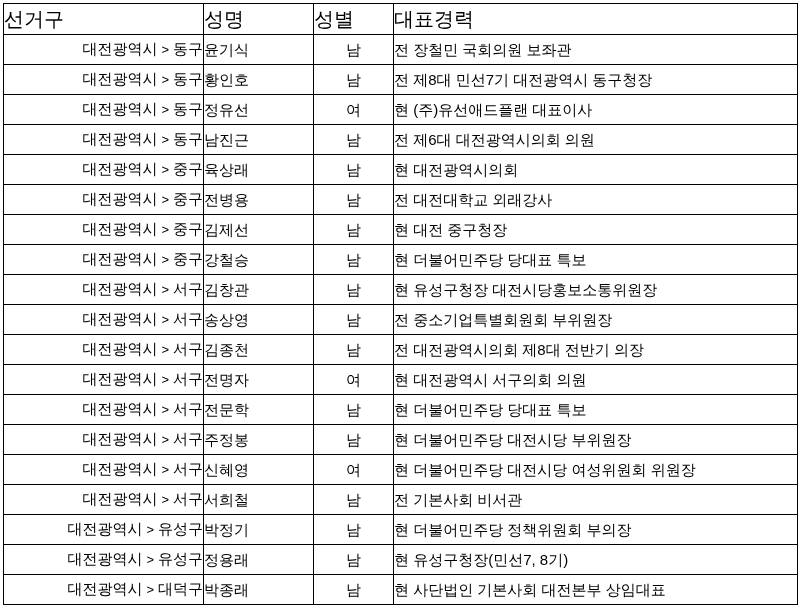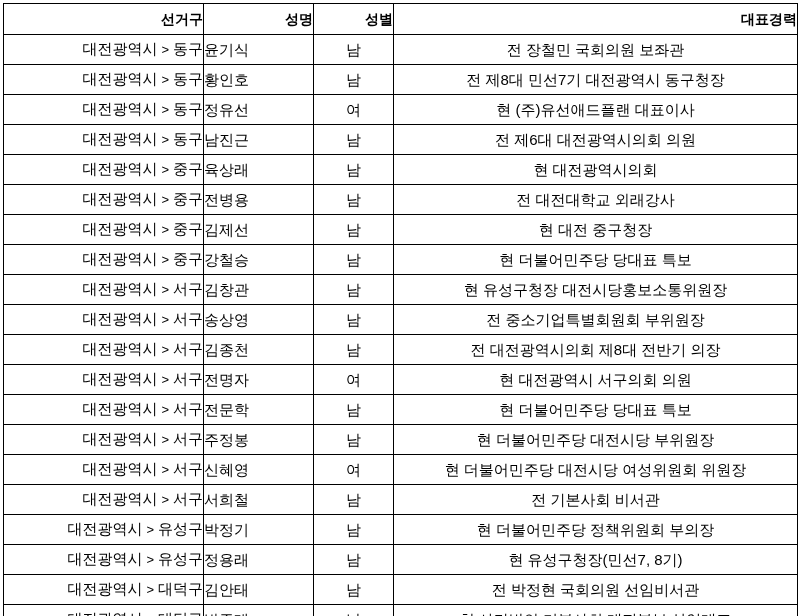--- a/index.html
+++ b/index.html
@@ -31,43 +31,43 @@
     border: 1px solid #000000;
     padding: 0;
     height: 28px;
     line-height: 28px;
     font-size: 15px;
     vertical-align: middle;
     white-space: nowrap;
     overflow: hidden;
   }
   table.candidates thead th {
-    font-weight: bold;
-    text-align: right;
+    font-weight: normal;
+    text-align: left;
     height: 30px;
     line-height: 30px;
-    font-size: 14px;
+    font-size: 20px;
   }
   
   col.c-district { width: 200px; }
   col.c-name     { width: 110px; }
   col.c-gender   { width: 80px; }
   col.c-career   { width: 404px; }
 
   td.district {
     text-align: right;
     letter-spacing: 0px;
   }
   td.name {
   }
   td.gender {
     text-align: center;
   }
   td.career {
-    text-align: center;
+    text-align: left;
     padding-left: 6px;
   }
   .arrow {
     padding: 0 4px;
     font-size: 13px;
   }
 </style>
 </head>
 <body>
 
@@ -191,25 +191,19 @@
           <td class="career">현  더불어민주당 정책위원회   부의장</td>
         </tr>
         <tr>
           <td class="district"><span>대전광역시</span><span class="arrow">&gt;</span><span>유성구</span></td>
           <td class="name">정용래</td>
           <td class="gender">남</td>
           <td class="career">현  유성구청장(민선7, 8기)</td>
         </tr>
         <tr>
           <td class="district"><span>대전광역시</span><span class="arrow">&gt;</span><span>대덕구</span></td>
-          <td class="name">김안태</td>
-          <td class="gender">남</td>
-          <td class="career">전  박정현 국회의원  선임비서관</td>
-        </tr>
-        <tr>
-          <td class="district"><span>대전광역시</span><span class="arrow">&gt;</span><span>대덕구</span></td>
           <td class="name">박종래</td>
           <td class="gender">남</td>
           <td class="career">현  사단법인 기본사회 대전본부 상임대표</td>
         </tr>
       </tbody>
   </table>
 </div>
 
 </body></html>

